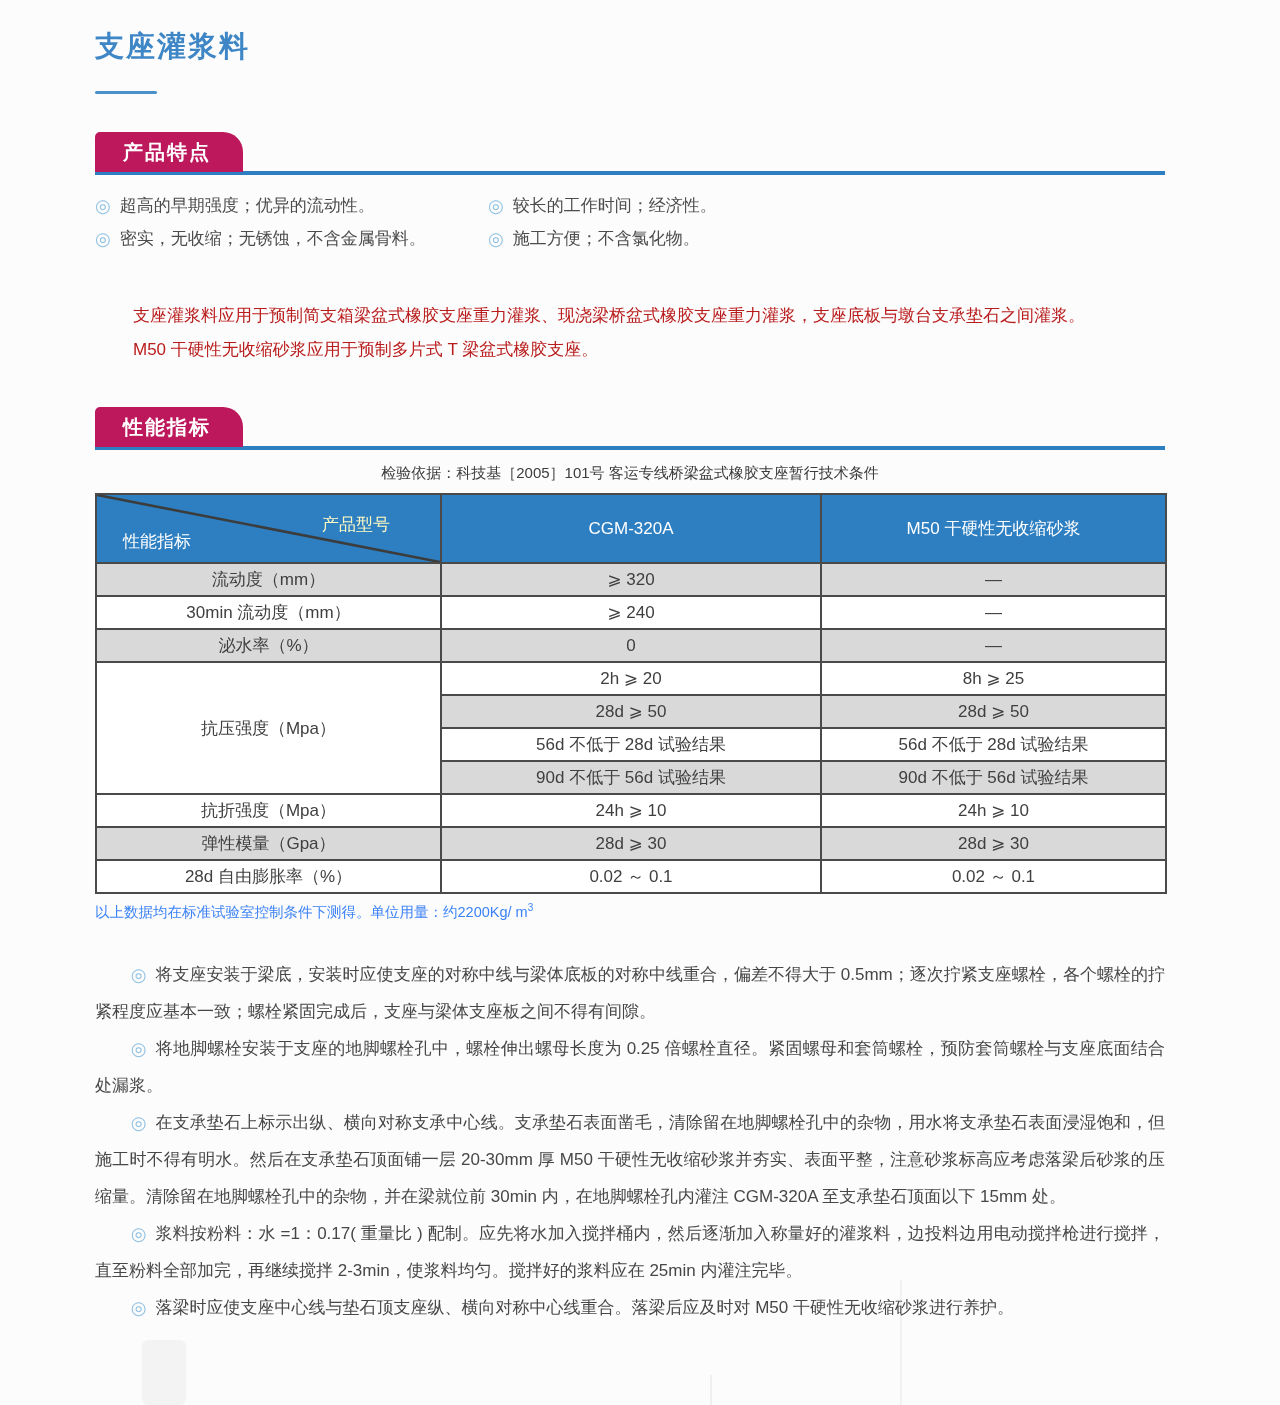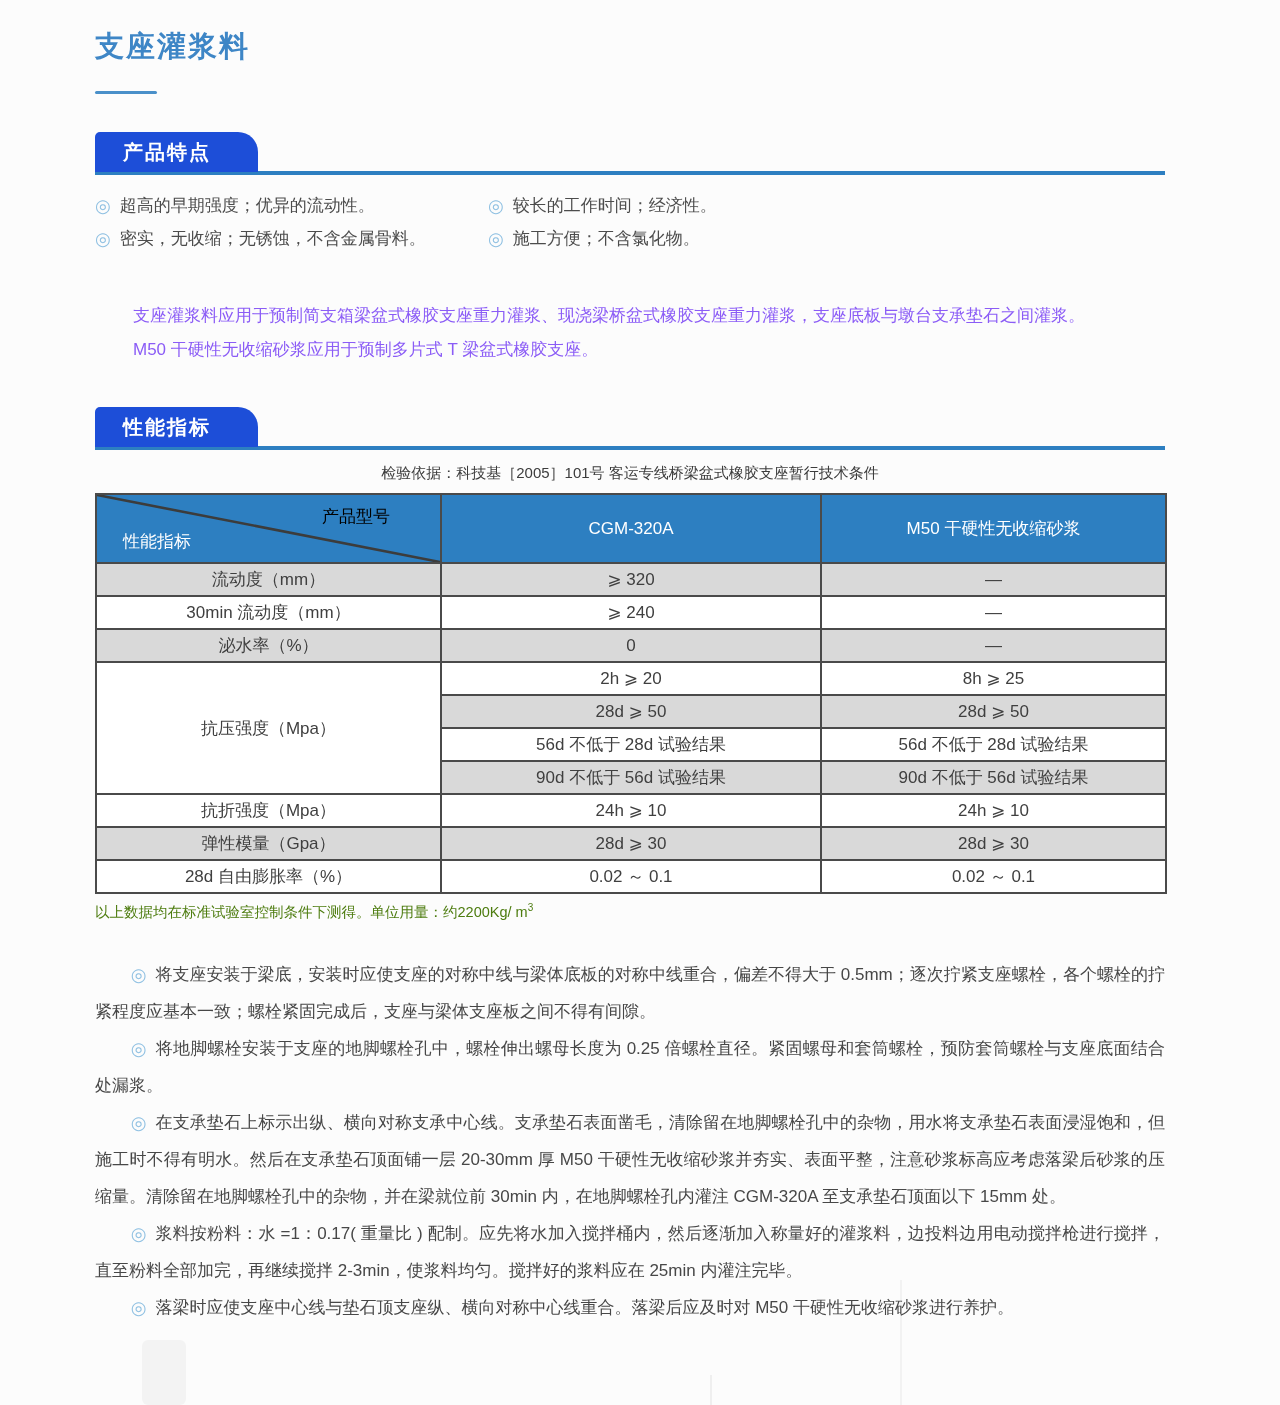--- a/index.html
+++ b/index.html
@@ -12,53 +12,53 @@
   }
   .content{width:1070px;margin-left:95px;position:relative;}
 
   
   .page-title{padding-top:27px;font-size:29px;font-weight:bold;color:#3e86c6;letter-spacing:2px;}
   .title-dash{width:62px;height:3px;background:#4a90c9;border-radius:2px;margin-top:24px;}
 
   
   .section-head{position:relative;}
   .tab{
-    display:inline-block;background:#1d4ed8;color:#ffffff;
+    display:inline-block;background:#be185d;color:#ffffff;
     font-size:20px;font-weight:bold;letter-spacing:2px;
-    padding:7px 47px 6px 28px;border-radius:5px 20px 0 0;
+    padding:7px 32px 6px 28px;border-radius:5px 20px 0 0;
     vertical-align:bottom;
     text-align:center;
   }
   .rule{height:4px;background:#2d7fc1;margin-top:-1px;}
 
   
   .feature-grid{display:grid;grid-template-columns:393px auto;margin-top:14px;}
   .feature-col{display:flex;flex-direction:column;}
   .bullet-line{font-size:17px;line-height:32px;color:#4c4c4c;white-space:nowrap;}
   .bullet{color:#8fc0e2;font-size:18px;margin-right:9px;position:relative;top:1px;}
 
   
-  .app-text{margin-top:29px;padding-left:38px;font-size:17px;line-height:34px;color:#8b5cf6;}
+  .app-text{margin-top:29px;padding-left:38px;font-size:17px;line-height:34px;color:#b91c1c;}
 
   
   .basis{margin-top:14px;text-align:center;font-size:15px;color:#3c3c3c;}
   table.perf{border-collapse:collapse;table-layout:fixed;width:1070px;margin-top:10px;}
   table.perf td{
     border:2px solid #4a4a4a;text-align:center;vertical-align:middle;
     font-size:17px;color:#3f3f3f;height:29px;padding:1px 4px;
   }
   table.perf td.hd{background:#2d7fc1;color:#ffffff;height:65px;}
   td.corner{position:relative;padding:0;}
   .diag{position:absolute;left:0;top:0;width:100%;height:100%;}
-  .corner-top{position:absolute;top:10px;right:50px;color:#000000;font-size:17px;}
+  .corner-top{position:absolute;top:18px;right:50px;color:#fef9c3;font-size:17px;}
   .corner-bottom{position:absolute;bottom:9px;left:26px;color:#fff;font-size:17px;}
   tr.gray td{background:#d9d9d9;}
   tr.white td{background:#ffffff;}
   td.spanlabel{background:#ffffff !important;}
-  .footnote{margin-top:8px;font-size:14.5px;color:#4d7c0f;}
+  .footnote{margin-top:8px;font-size:14.5px;color:#3b82f6;}
   .footnote sup{font-size:10px;}
 
   
   .proc-wrap{margin-top:14px;}
   .proc{margin:0;font-size:17px;line-height:37px;color:#474747;text-indent:2.1em;text-align:justify;}
 
   
   .artifact{position:absolute;background:rgba(0,0,0,0.05);}
   .artifact-bag{left:142px;top:1340px;width:44px;height:65px;border-radius:6px;background:rgba(0,0,0,0.035);}
   .artifact-line1{left:710px;top:1375px;width:2px;height:30px;}

